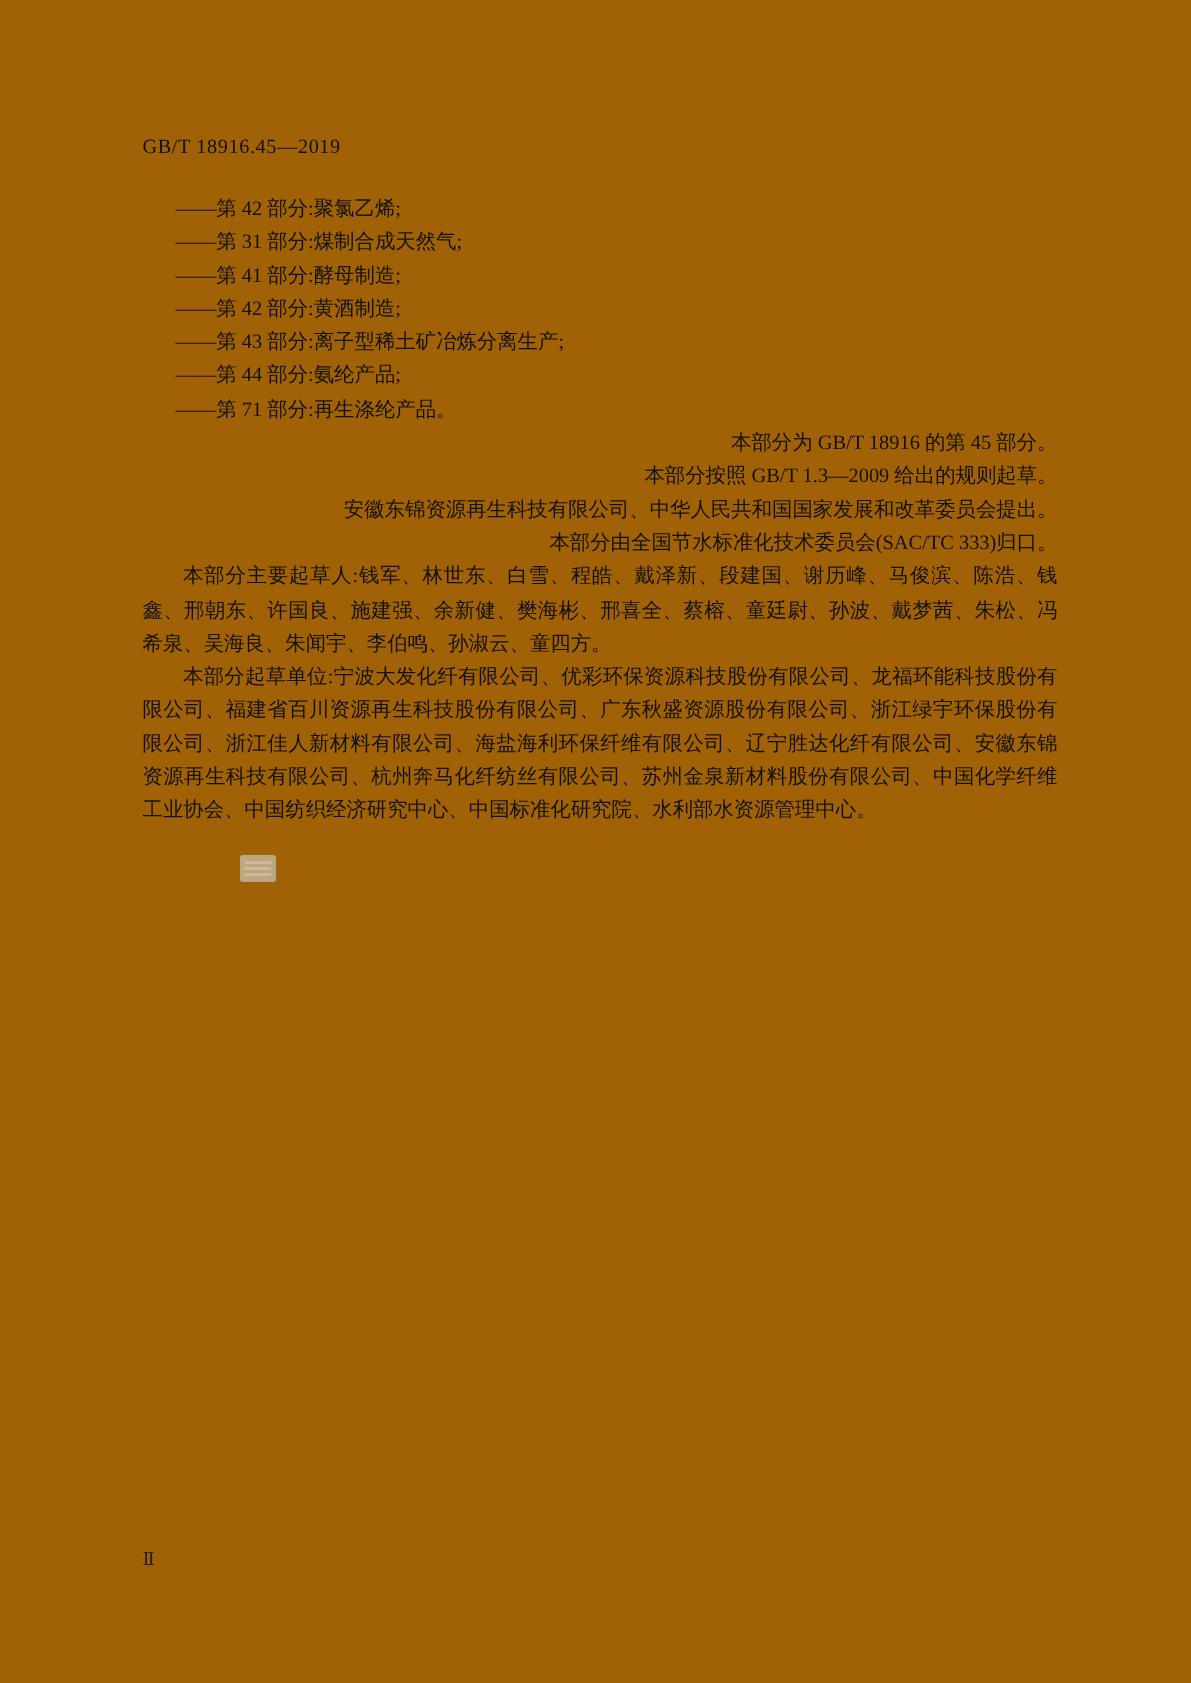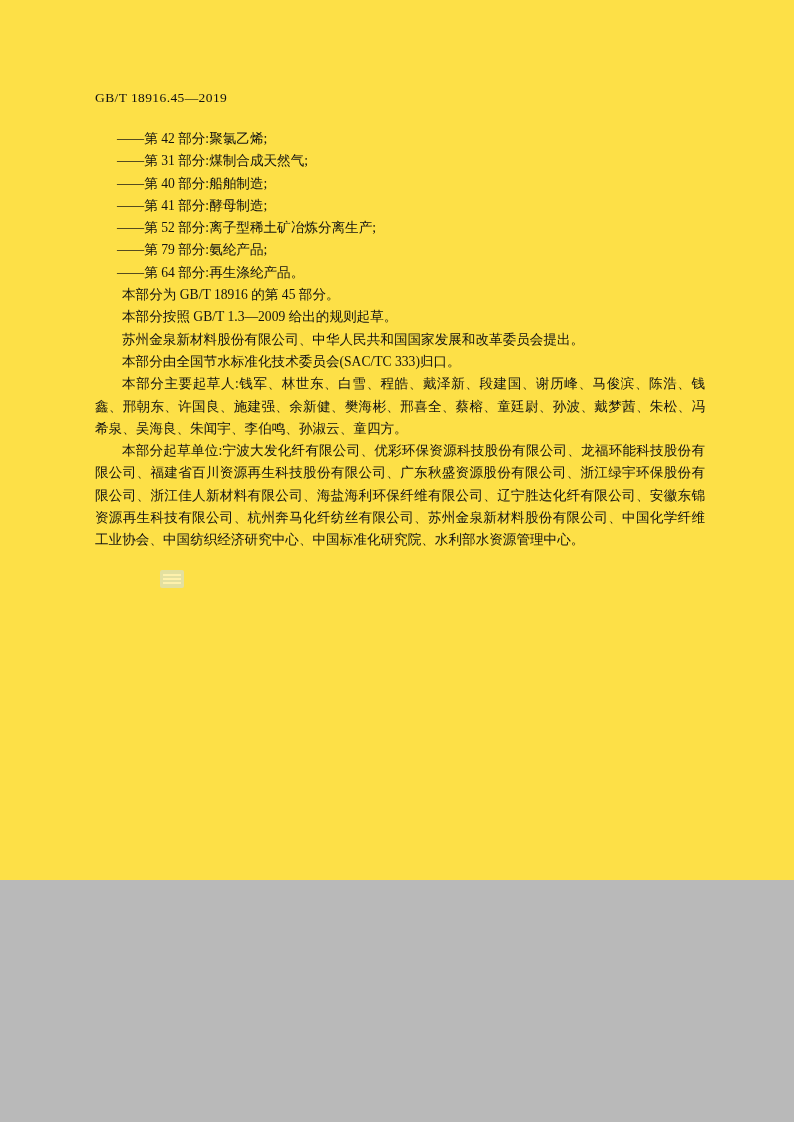--- a/index.html
+++ b/index.html
@@ -3,22 +3,22 @@
 <meta charset="utf-8">
 <style>
   html, body {
     margin: 0;
     padding: 0;
     background: #b9b9b9;
   }
   .page {
     position: relative;
     width: 794px;
-    height: 880px;
-    background: #fde047;
+    height: 1122px;
+    background: #a16207;
     margin: 0 auto;
     overflow: hidden;
     font-family: "Liberation Serif", "DejaVu Serif", serif;
     color: #1a1a1a;
   }
   .header {
     position: absolute;
     top: 90px;
     left: 95px;
     font-size: 13.5px;
@@ -42,21 +42,21 @@
     white-space: nowrap;
   }
   .para {
     margin: 0;
     padding: 0;
     text-indent: 27px;
     text-align: justify;
     text-justify: inter-ideograph;
   }
   .para.nojust {
-    text-align: left;
+    text-align: right;
   }
   .watermark {
     position: absolute;
     top: 570px;
     left: 160px;
     width: 24px;
     height: 18px;
     opacity: 0.55;
   }
   .watermark .wm-box {
@@ -89,29 +89,29 @@
 <body>
 
 <div class="page">
 
   <div class="header">GB/T 18916.45—2019</div>
 
   <div class="content">
 
     <div class="dash-line">——第 42 部分:聚氯乙烯;</div>
     <div class="dash-line">——第 31 部分:煤制合成天然气;</div>
-    <div class="dash-line">——第 40 部分:船舶制造;</div>
     <div class="dash-line">——第 41 部分:酵母制造;</div>
-    <div class="dash-line">——第 52 部分:离子型稀土矿冶炼分离生产;</div>
-    <div class="dash-line">——第 79 部分:氨纶产品;</div>
-    <div class="dash-line">——第 64 部分:再生涤纶产品。</div>
+    <div class="dash-line">——第 42 部分:黄酒制造;</div>
+    <div class="dash-line">——第 43 部分:离子型稀土矿冶炼分离生产;</div>
+    <div class="dash-line">——第 44 部分:氨纶产品;</div>
+    <div class="dash-line">——第 71 部分:再生涤纶产品。</div>
 
     <div class="para nojust">本部分为 GB/T 18916 的第 45 部分。</div>
     <div class="para nojust">本部分按照 GB/T 1.3—2009 给出的规则起草。</div>
-    <div class="para nojust">苏州金泉新材料股份有限公司、中华人民共和国国家发展和改革委员会提出。</div>
+    <div class="para nojust">安徽东锦资源再生科技有限公司、中华人民共和国国家发展和改革委员会提出。</div>
     <div class="para nojust">本部分由全国节水标准化技术委员会(SAC/TC 333)归口。</div>
 
     <div class="para">本部分主要起草人:钱军、林世东、白雪、程皓、戴泽新、段建国、谢历峰、马俊滨、陈浩、钱鑫、邢朝东、许国良、施建强、余新健、樊海彬、邢喜全、蔡榕、童廷尉、孙波、戴梦茜、朱松、冯希泉、吴海良、朱闻宇、李伯鸣、孙淑云、童四方。</div>
 
     <div class="para">本部分起草单位:宁波大发化纤有限公司、优彩环保资源科技股份有限公司、龙福环能科技股份有限公司、福建省百川资源再生科技股份有限公司、广东秋盛资源股份有限公司、浙江绿宇环保股份有限公司、浙江佳人新材料有限公司、海盐海利环保纤维有限公司、辽宁胜达化纤有限公司、安徽东锦资源再生科技有限公司、杭州奔马化纤纺丝有限公司、苏州金泉新材料股份有限公司、中国化学纤维工业协会、中国纺织经济研究中心、中国标准化研究院、水利部水资源管理中心。</div>
 
   </div>
 
   <div class="watermark">
     <div class="wm-box"></div>

